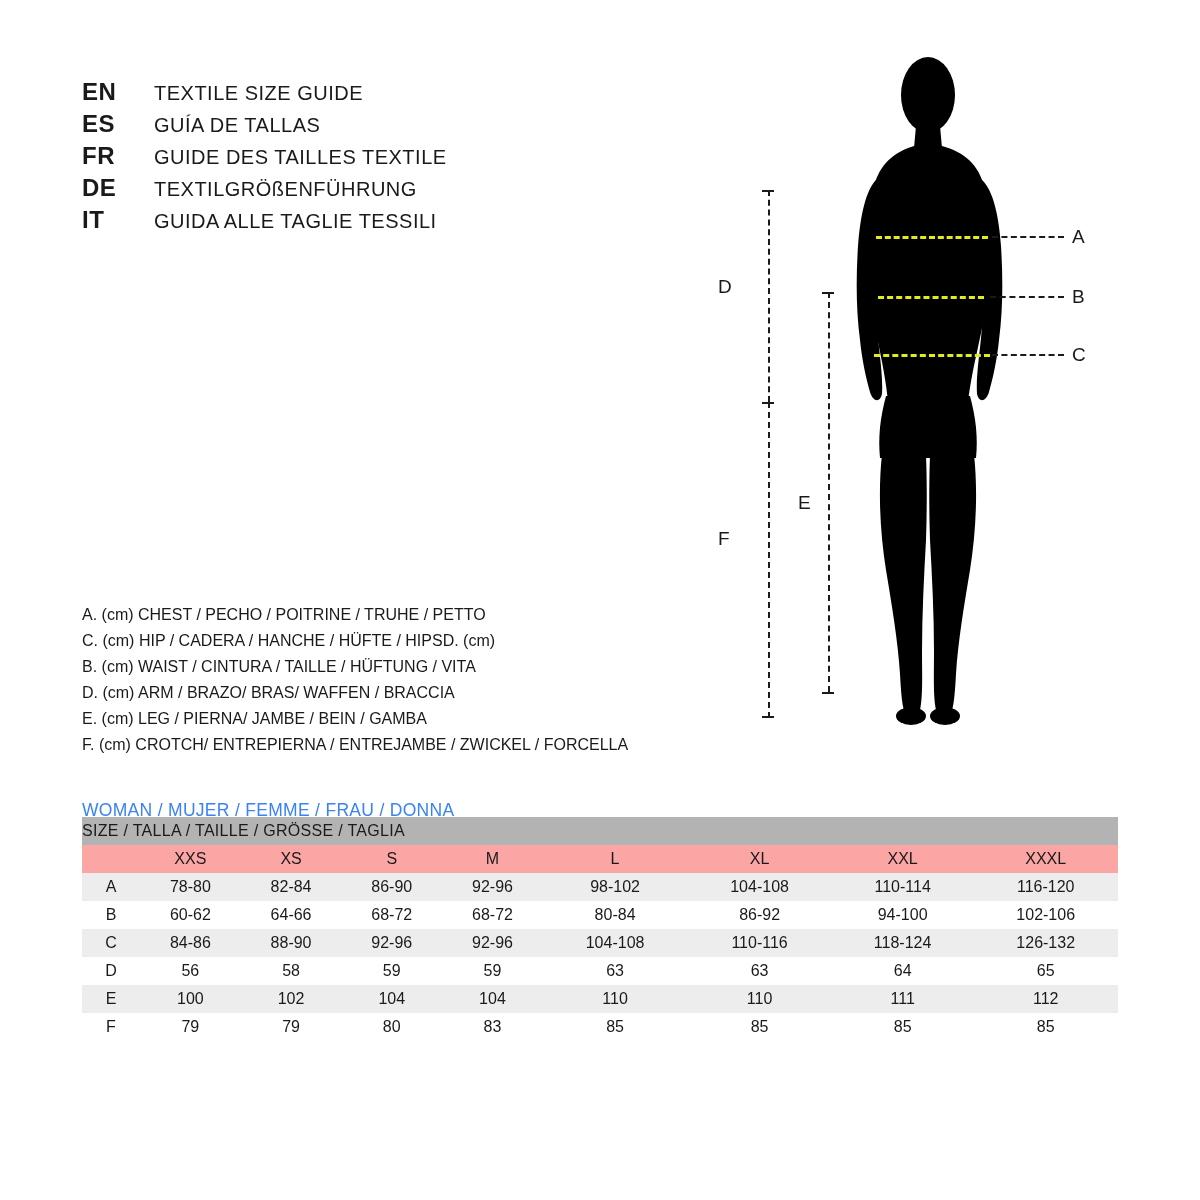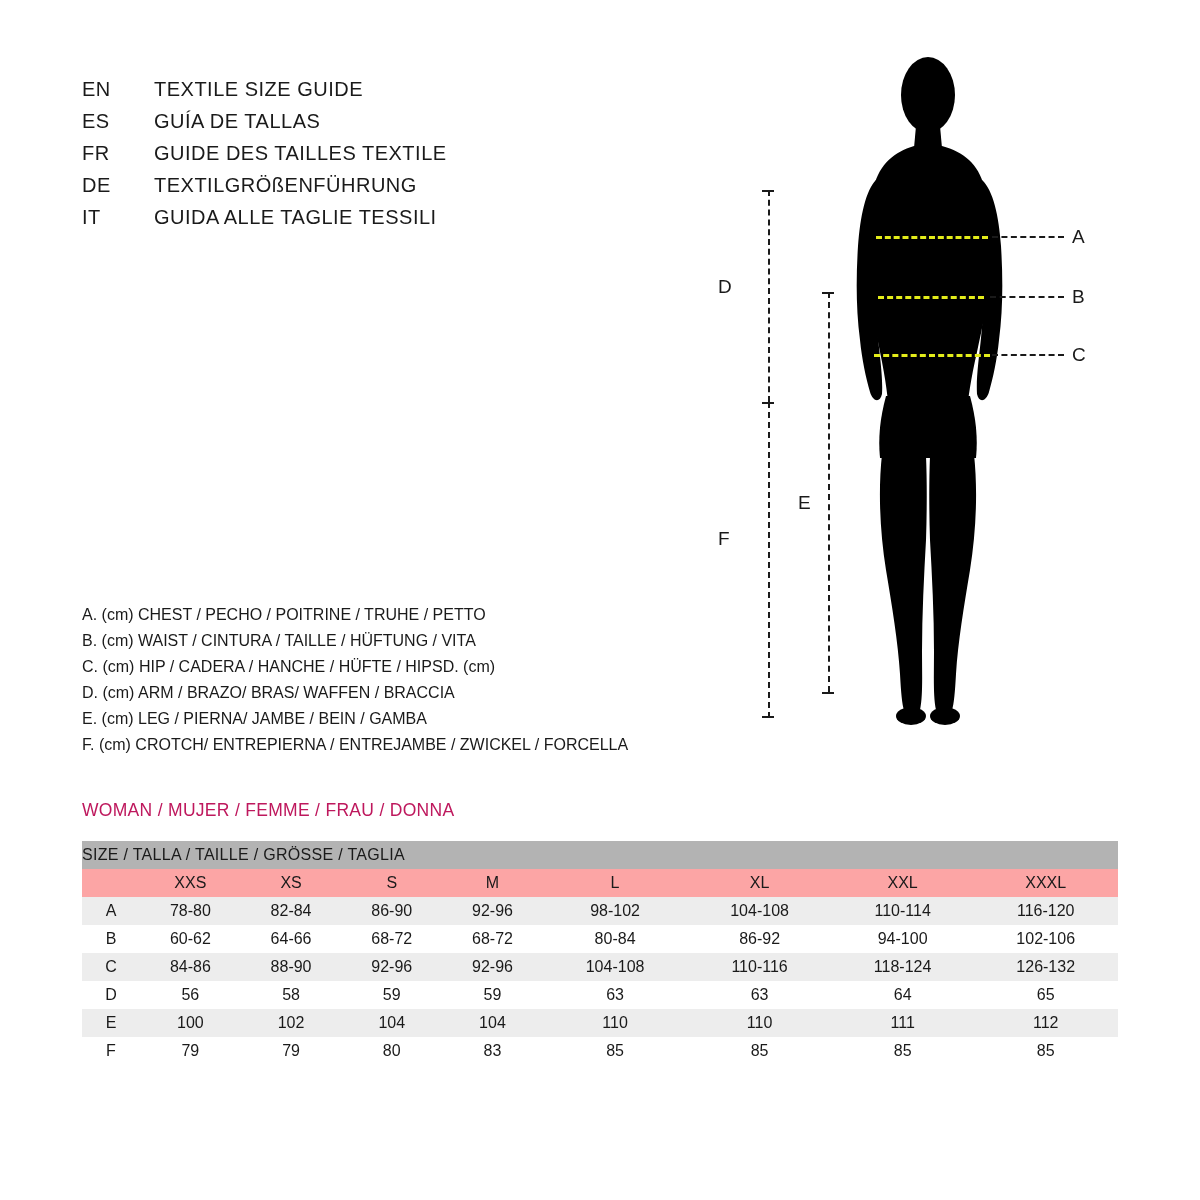--- a/index.html
+++ b/index.html
@@ -22,23 +22,24 @@
     left: 82px; top: 78px;
     width: 600px;
   }
   .title-row {
     display: flex;
     align-items: baseline;
     height: 32px;
   }
   .title-lang {
     width: 72px;
-    font-size: 20px;
+    font-size: 24px;
     letter-spacing: 0.5px;
     color: #1a1a1a;
+    font-weight: bold;
   }
   .title-text {
     font-size: 20px;
     letter-spacing: 0.5px;
     color: #1a1a1a;
   }
 
   
   .legend {
     position: absolute;
@@ -50,27 +51,27 @@
     line-height: 26px;
     color: #1a1a1a;
     white-space: nowrap;
   }
 
   .gender-line {
     position: absolute;
     left: 82px; top: 800px;
     font-size: 17.5px;
     letter-spacing: 0.3px;
-    color: #be185d;
+    color: #3b82f6;
   }
 
   
   .table-wrap {
     position: absolute;
-    left: 82px; top: 841px;
+    left: 82px; top: 817px;
     width: 1036px;
   }
   table.size-table {
     border-collapse: collapse;
     width: 100%;
     font-size: 16px;
   }
   table.size-table td, table.size-table th {
     padding: 0;
     height: 28px;
@@ -249,22 +250,22 @@
     <div class="fig-label" style="left:38px; top:488px;">F</div>
 
     <div class="dashline-v" style="left:148px; top:252px; height:400px;"></div>
     <div class="tick" style="left:142px; top:252px;"></div>
     <div class="tick" style="left:142px; top:652px;"></div>
     <div class="fig-label" style="left:118px; top:452px;">E</div>
   </div>
 
   <div class="legend">
     <div class="legend-line">A. (cm) CHEST / PECHO / POITRINE / TRUHE / PETTO</div>
+    <div class="legend-line">C. (cm) HIP / CADERA / HANCHE / HÜFTE / HIPSD. (cm)</div>
     <div class="legend-line">B. (cm) WAIST / CINTURA / TAILLE / HÜFTUNG / VITA</div>
-    <div class="legend-line">C. (cm) HIP / CADERA / HANCHE / HÜFTE / HIPSD. (cm)</div>
     <div class="legend-line">D. (cm) ARM / BRAZO/ BRAS/ WAFFEN / BRACCIA</div>
     <div class="legend-line">E. (cm) LEG / PIERNA/ JAMBE / BEIN / GAMBA</div>
     <div class="legend-line">F. (cm) CROTCH/ ENTREPIERNA / ENTREJAMBE / ZWICKEL / FORCELLA</div>
   </div>
 
   <div class="gender-line">WOMAN / MUJER / FEMME / FRAU / DONNA</div>
 
   <div class="table-wrap">
     <table class="size-table">
       <tbody>

